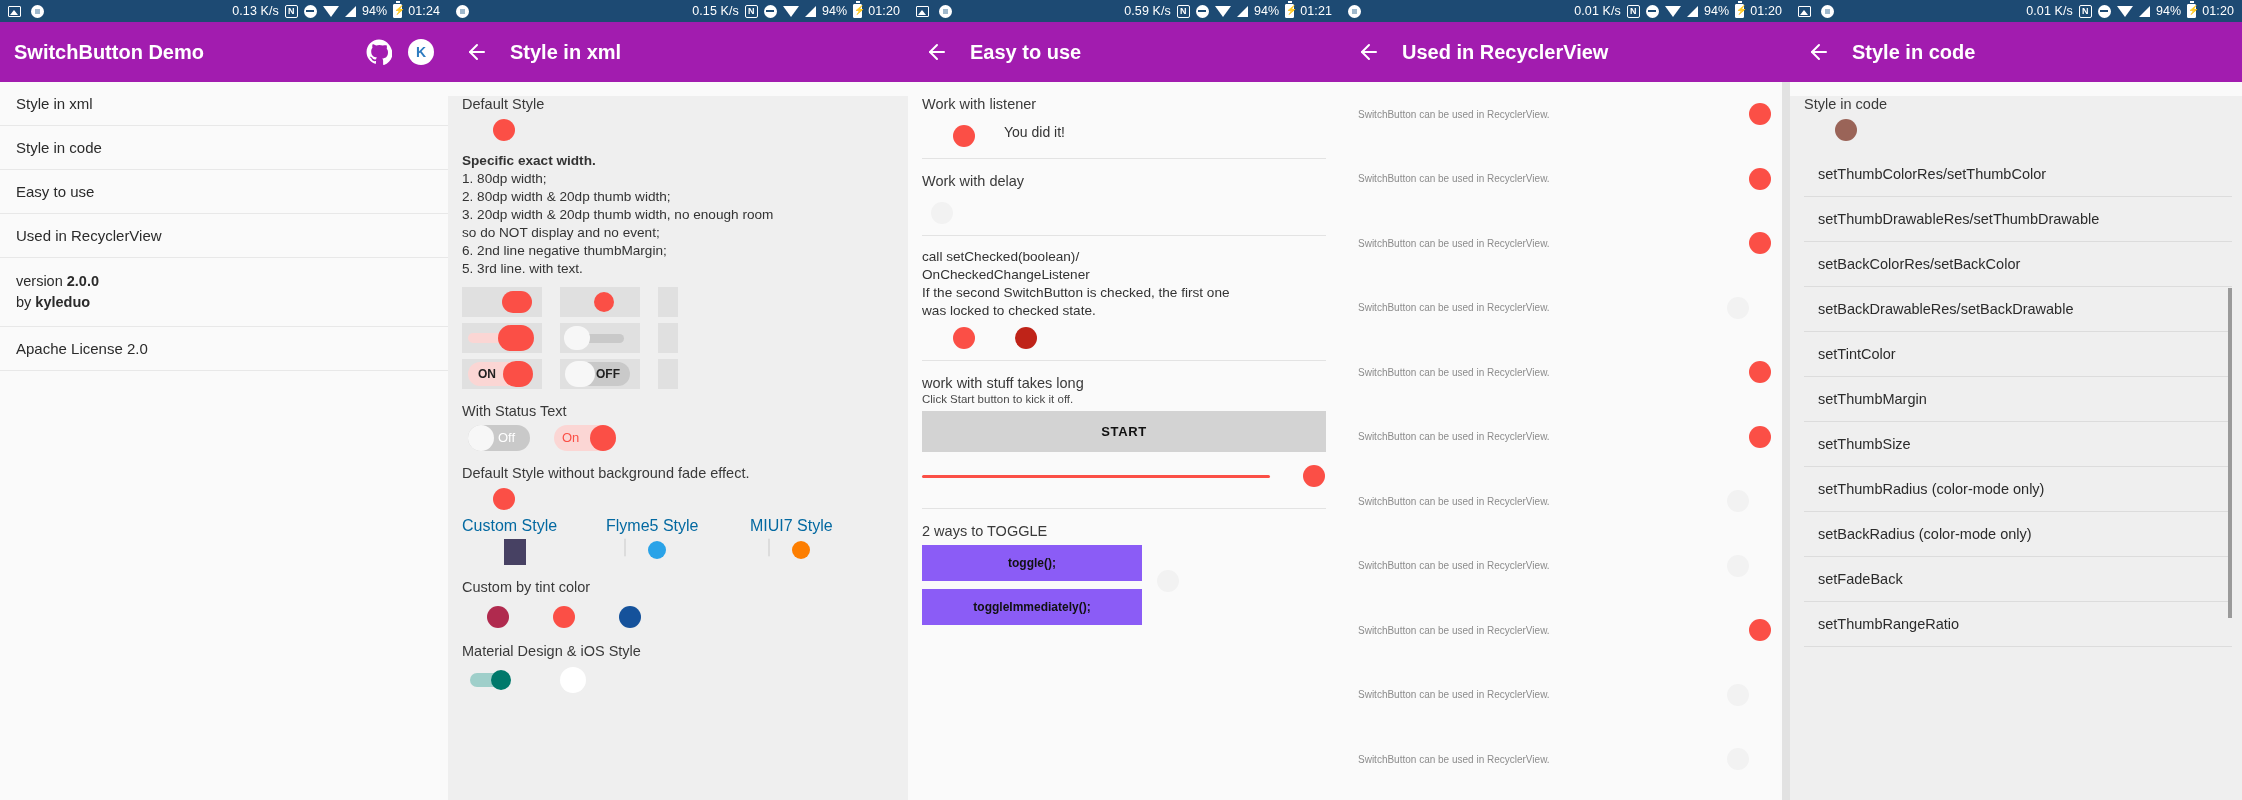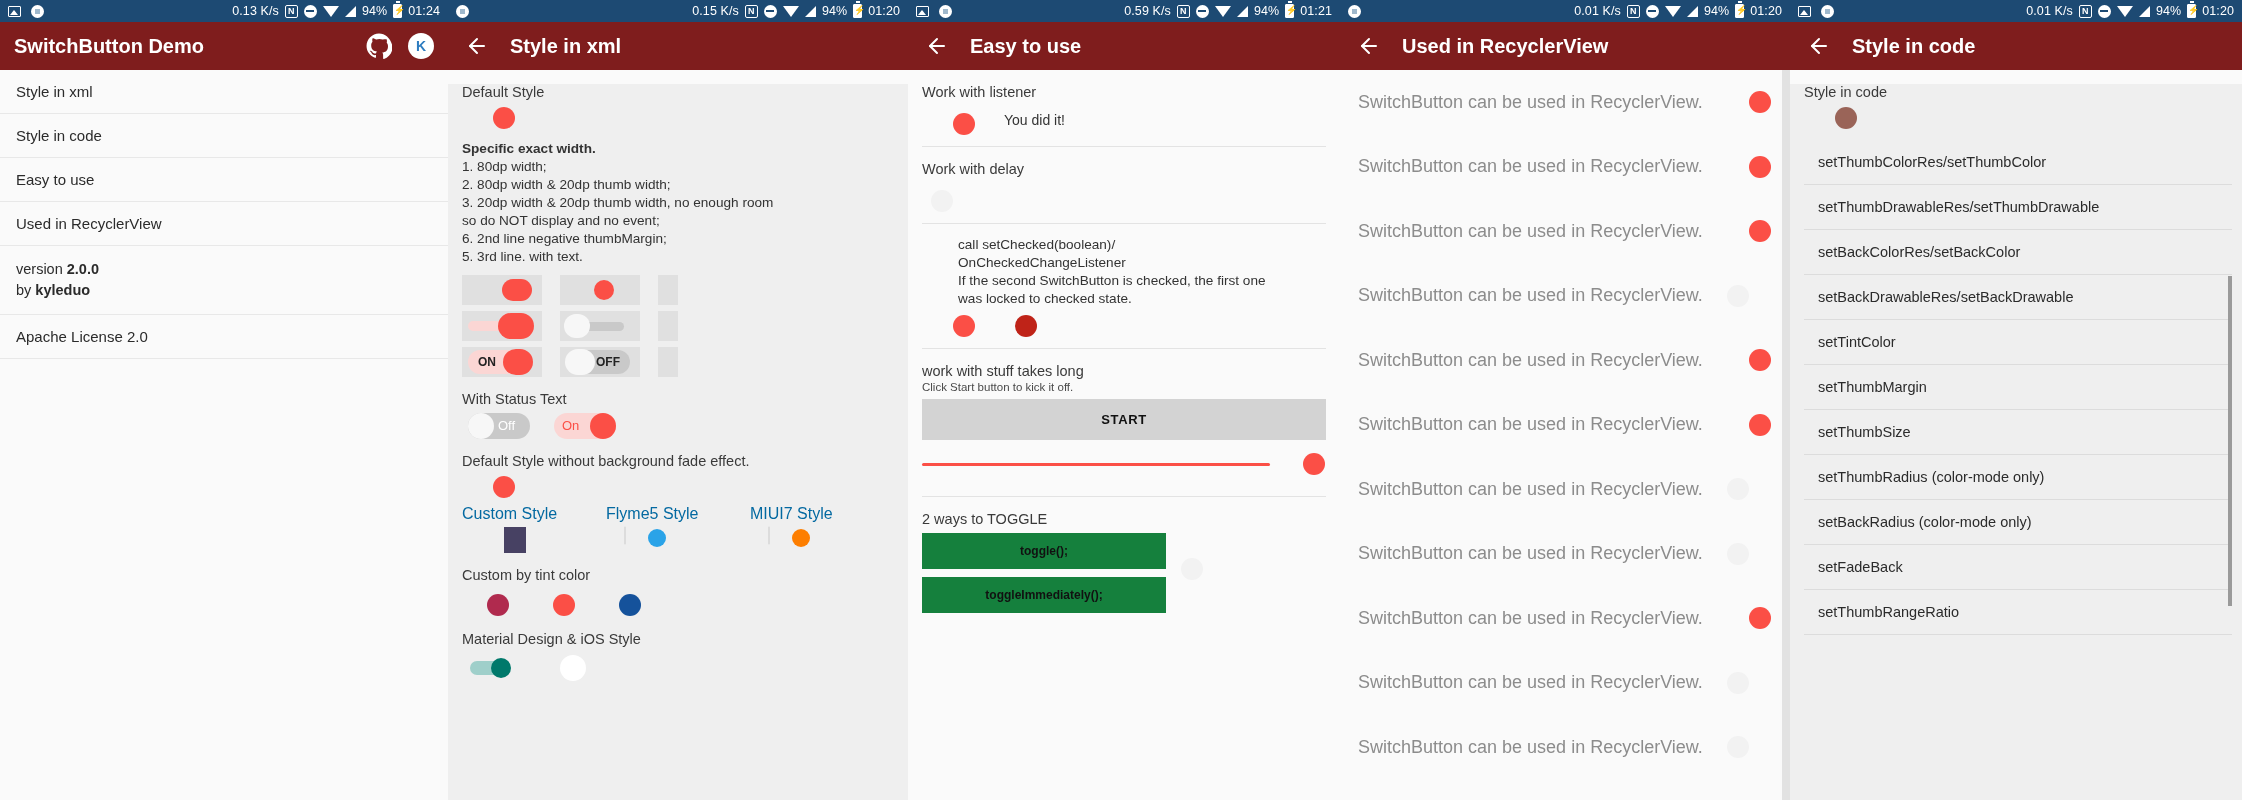--- a/index.html
+++ b/index.html
@@ -40,21 +40,21 @@
   .ic-dnd::after { content:""; position:absolute; left:2.5px; top:5.5px; width:8px; height:2px; background:#1d4a73; }
   .ic-wifi { width: 0; height: 0; border-left: 8px solid transparent; border-right: 8px solid transparent;
     border-top: 11px solid #fff; }
   .ic-signal { width: 0; height: 0; border-left: 11px solid transparent; border-bottom: 11px solid #fff; }
   .ic-batt { width: 9px; height: 14px; border: 1.6px solid #fff; border-radius: 1px; background:#fff;
     color:#1d4a73; font-size:9px; line-height:11px; text-align:center; font-weight:700; position:relative; }
   .ic-batt::before { content:""; position:absolute; top:-3.6px; left:2px; width:4px; height:2px; background:#fff; }
 
   
   .toolbar {
-    height: 48px; background: #7f1d1d; color: #fff;
+    height: 60px; background: #a21caf; color: #fff;
     display: flex; align-items: center; padding: 0 14px;
   }
   .toolbar .tb-title { font-size: 20px; font-weight: bold; }
   .tb-back {
     width: 30px; height: 30px; margin-right: 18px;
     display: flex; align-items: center; justify-content: center; cursor: pointer;
   }
   .tb-actions { margin-left: auto; display: flex; align-items: center; gap: 16px; }
   .gh { width: 26px; height: 26px; }
   .avatar {
@@ -162,32 +162,32 @@
   .inline { display: flex; align-items: flex-start; gap: 28px; padding: 6px 0 0 8px; }
   .inline .note { font-size: 14px; color: #333; }
   .btn-start {
     display: block; width: 100%; background: #d3d3d3; color: #111;
     font-size: 13px; font-weight: bold; letter-spacing: 0.6px;
     padding: 13px 0; text-align: center; border: none; cursor: pointer;
   }
   .progress-row { display: flex; align-items: center; gap: 10px; padding: 12px 0 10px; }
   .progress { flex: 1; height: 3px; background: #fb4f46; border-radius: 2px; }
   .toggle-btn {
-    display: block; width: 244px; background: #15803d; color: #111;
+    display: block; width: 220px; background: #8b5cf6; color: #111;
     font-size: 12px; font-weight: bold; padding: 11px 8px; text-align: center;
     border: none; margin-bottom: 8px; cursor: pointer;
   }
   .toggles-wrap { display: flex; align-items: flex-end; gap: 14px; }
 
   
   .rv-row {
     display: flex; align-items: center; justify-content: space-between;
     padding: 0 18px; height: 64.5px; background: #fafafa;
   }
-  .rv-row .txt { font-size: 18px; color: #8c8c8c; }
+  .rv-row .txt { font-size: 10px; color: #8c8c8c; }
 
   
   .code-list { margin-top: 10px; position: relative; }
   .code-item {
     padding: 14px 0 14px 14px; font-size: 14.5px; color: #2b2b2b;
     border-bottom: 1px solid #dcdcdc;
   }
   .scrollbar {
     position: absolute; right: 0; top: 136px; width: 4px; height: 330px; background: #9a9a9a;
   }
@@ -457,21 +457,21 @@
       <div class="row-line">
         <div class="sec-label">Work with delay</div>
         <div class="inline">
           <span class="sw sw-std off">
             <span class="sw-track"></span>
             <span class="sw-thumb"></span>
           </span>
         </div>
       </div>
       <div class="row-line">
-        <div class="para" style="margin-top:12px;margin-left:36px;">
+        <div class="para" style="margin-top:12px;">
           <div>call setChecked(boolean)/</div>
           <div>OnCheckedChangeListener</div>
           <div>If the second SwitchButton is checked, the first one</div>
           <div>was locked to checked state.</div>
         </div>
         <div class="inline" style="gap:16px;">
           <span class="sw sw-std">
             <span class="sw-track"></span>
             <span class="sw-thumb"></span>
           </span>

